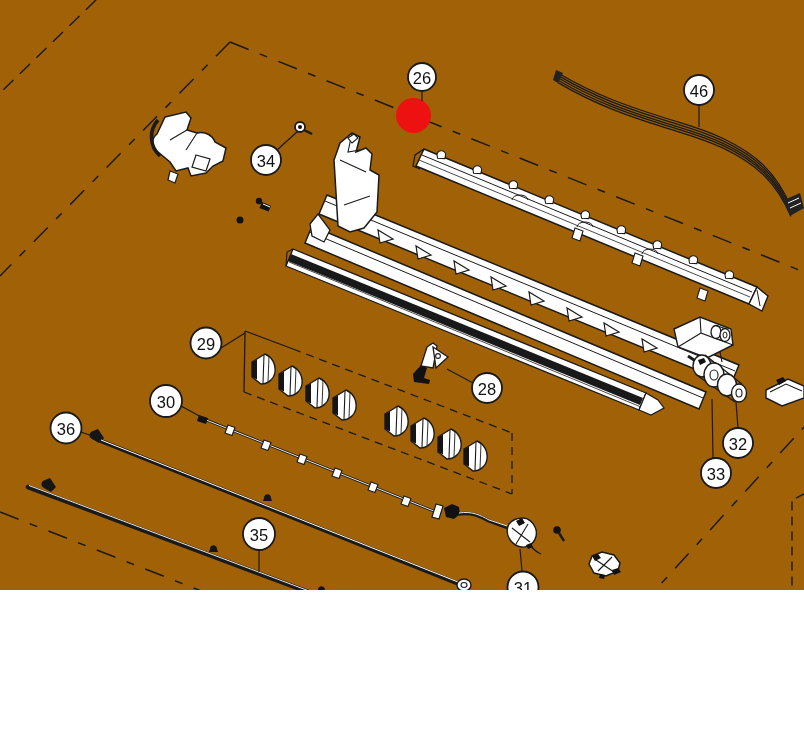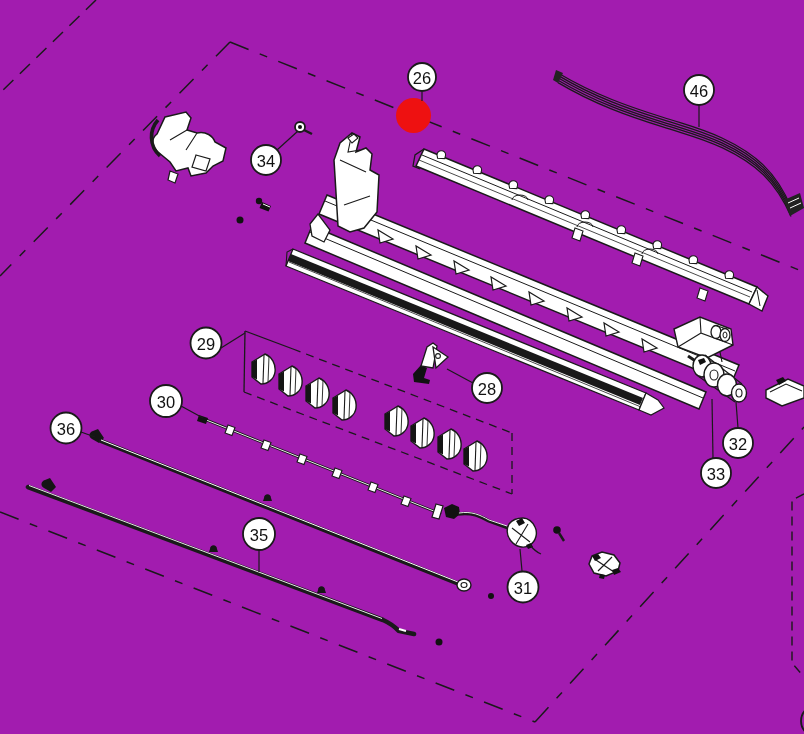--- a/index.html
+++ b/index.html
@@ -1,16 +1,16 @@
 <!DOCTYPE html>
 <html><head>
 <meta charset="utf-8">
 <style>
   html,body{margin:0;padding:0;background:#ffffff;}
-  .stage{position:relative;width:804px;height:734px;background:#a21caf;overflow:hidden;
+  .stage{position:relative;width:804px;height:590px;background:#a16207;overflow:hidden;
          font-family:"Liberation Sans",sans-serif;text-decoration:underline;}
   svg{display:block;}
   .co-num{font-family:"Liberation Sans",sans-serif;font-size:16.5px;fill:#111;}
   .co-circle{fill:#ffffff;stroke:#1a1a1a;stroke-width:1.8;}
   .leader{stroke:#1a1a1a;stroke-width:1.2;fill:none;}
   .ln{stroke:#1a1a1a;fill:none;}
 </style>
 </head>
 <body>
 

